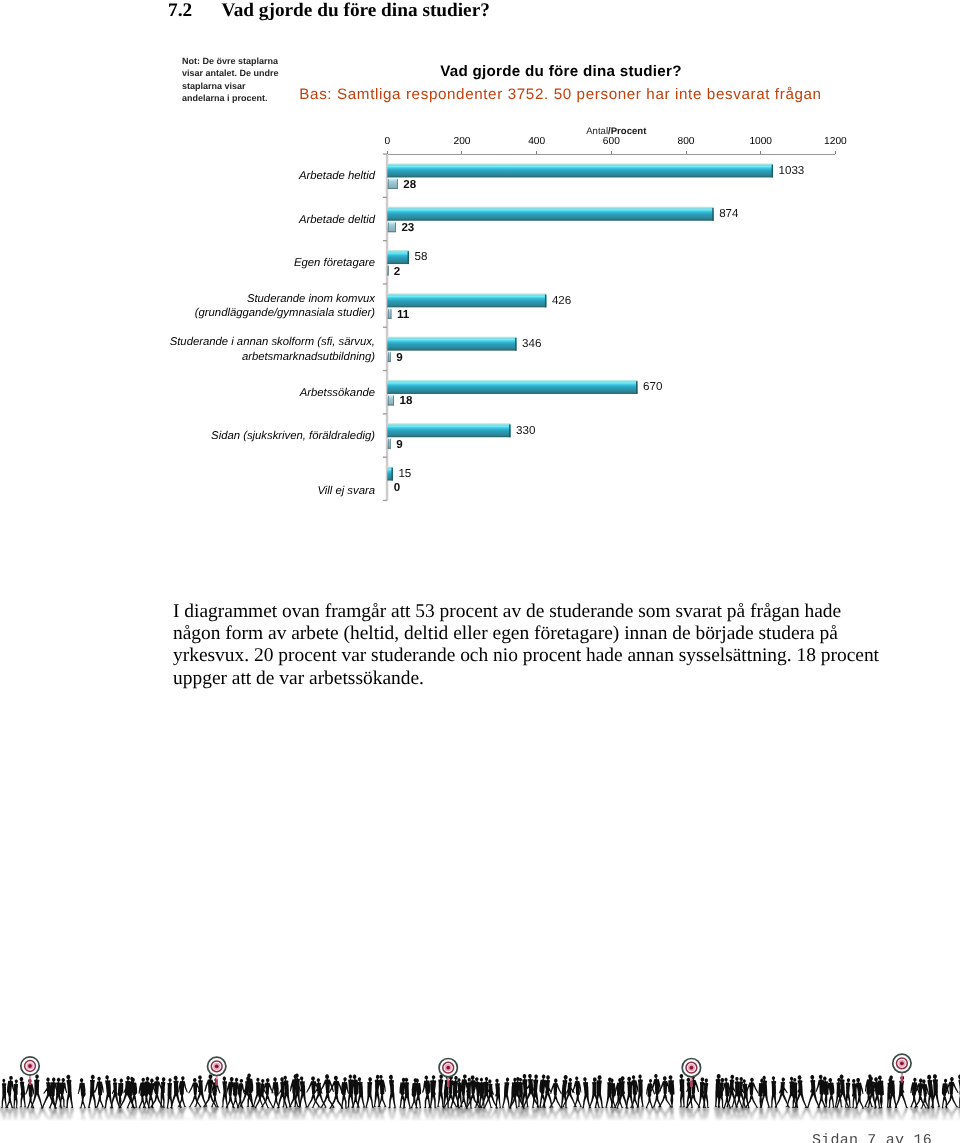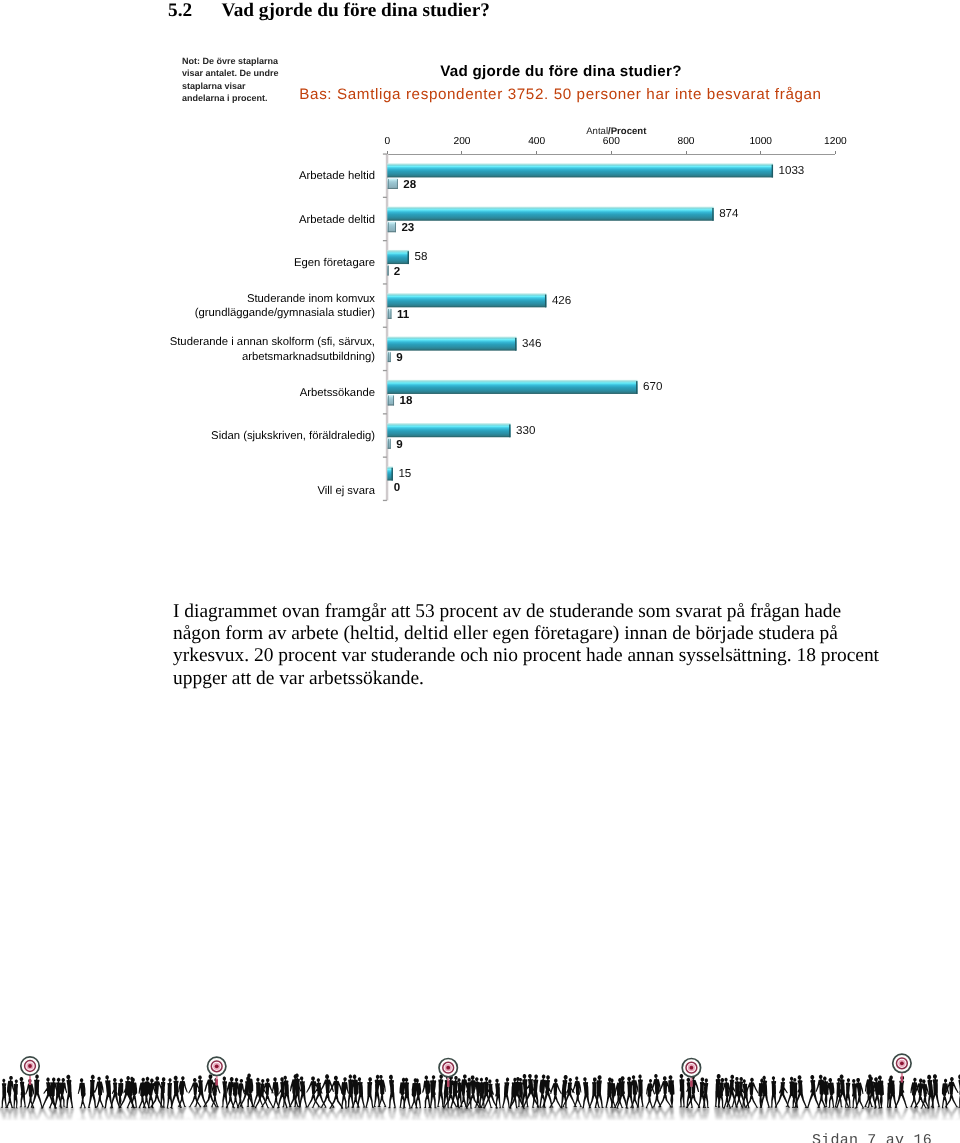--- a/index.html
+++ b/index.html
@@ -13,21 +13,21 @@
   #chart-sub{left:250px;top:85.6px;width:621px;text-align:center;font-size:15.2px;letter-spacing:0.62px;color:#c2410c;}
   #body-text{left:173px;top:582.5px;width:711px;font-family:"Liberation Serif",serif;font-size:19.45px;line-height:22.4px;color:#000;text-align:left;margin-top:18px;}
   #pagenum{left:765px;top:1132px;font-family:"Liberation Mono",monospace;font-size:15px;color:#4a4a4a;letter-spacing:0.22px;margin-left:47px;}
   #catlabels{pointer-events:none;}
   .catlabel{position:absolute;right:585px;text-align:right;font-size:11.3px;line-height:14.5px;color:#000;white-space:nowrap;}
 </style>
 </head>
 <body>
 
 <div class="abs" id="heading">
-  <span class="num">5.2</span><span>Vad gjorde du före dina studier?</span>
+  <span class="num">7.2</span><span>Vad gjorde du före dina studier?</span>
 </div>
 
 <div class="abs" id="note">Not: De övre staplarna visar antalet. De undre staplarna visar andelarna i procent.</div>
 
 <div class="abs" id="chart-title">Vad gjorde du före dina studier?</div>
 <div class="abs" id="chart-sub">Bas: Samtliga respondenter 3752. 50 personer har inte besvarat frågan</div>
 
 <svg class="abs" id="chart" style="left:0;top:0;" width="960" height="560">
     <defs>
       <linearGradient id="gTeal" x1="0" y1="0" x2="0" y2="1">
@@ -134,21 +134,21 @@
     <rect x="389.86075" y="438.84999999999997" width="0.8" height="9.8" fill="#527881"></rect>
     <rect x="388.1" y="438.84999999999997" width="0.7" height="9.8" fill="#5c848d"></rect>
     <rect x="388.1" y="447.84999999999997" width="2.5607499999999996" height="0.8" fill="#54787f"></rect>
     <text x="396.16075" y="447.75" font-size="11.6" font-weight="bold" font-family="&quot;Liberation Sans&quot;,sans-serif" fill="#111">9</text>
     <rect x="387.3" y="466.45" width="5.601249999999999" height="14.1" fill="url(#gTeal)"></rect>
     <rect x="391.50125" y="467.75" width="1.4" height="12.799999999999999" fill="#1e5b65"></rect>
     <text x="398.40125" y="476.95" font-size="11.6" font-family="&quot;Liberation Sans&quot;,sans-serif" fill="#111">15</text>
     <text x="393.8" y="491.05" font-size="11.6" font-weight="bold" font-family="&quot;Liberation Sans&quot;,sans-serif" fill="#111">0</text>
     <text x="616.3" y="134.2" text-anchor="middle" font-size="9.6" font-family="&quot;Liberation Sans&quot;,sans-serif" fill="#1a1a1a"><tspan>Antal</tspan><tspan font-weight="bold">/Procent</tspan></text>
   </svg>
-<div class="abs" id="catlabels" style="left:0;top:0;width:960px;height:560px;">
+<div class="abs" id="catlabels" style="left:0;top:0;width:960px;height:560px;font-style:italic;">
     <div class="catlabel" style="top: 169.3px;">
       <div>Arbetade heltid</div>
     </div>
     <div class="catlabel" style="top: 212.6px;">
       <div>Arbetade deltid</div>
     </div>
     <div class="catlabel" style="top: 255.9px; margin-left: 12px;">
       <div>Egen företagare</div>
     </div>
     <div class="catlabel" style="top: 335.25px;">

